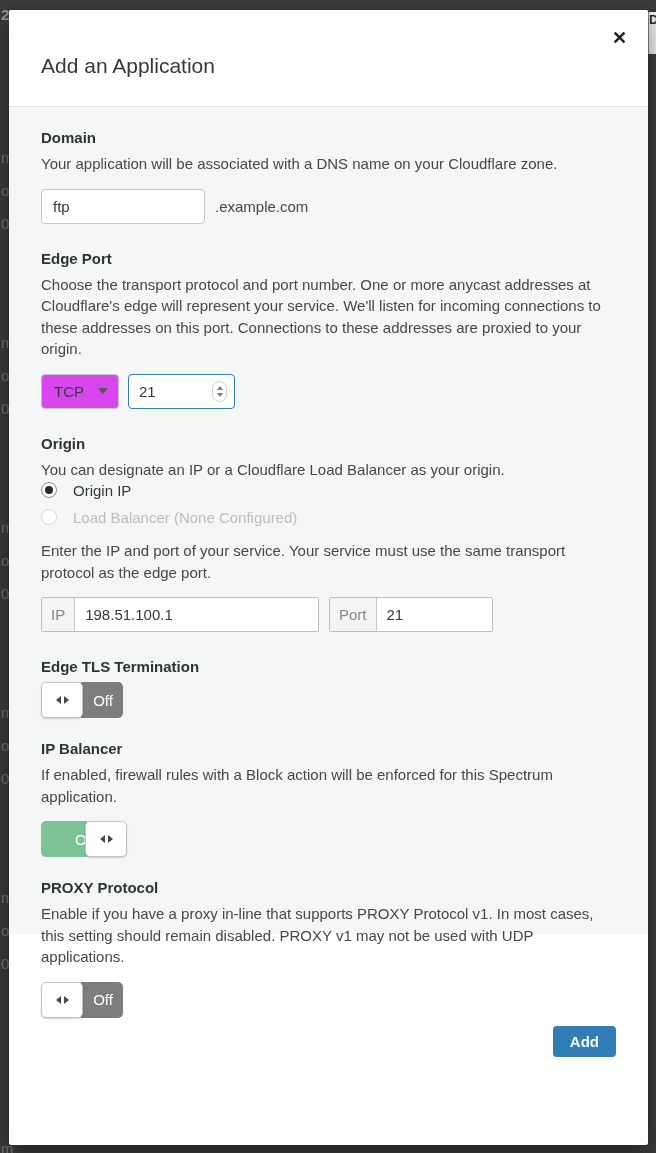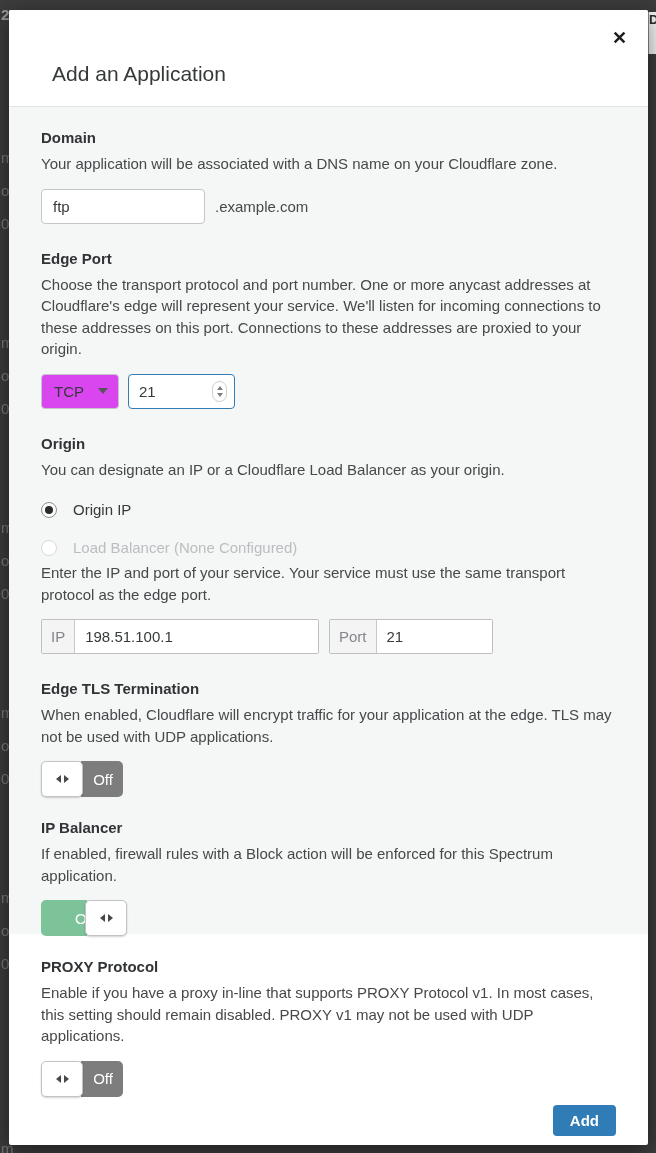--- a/index.html
+++ b/index.html
@@ -22,21 +22,21 @@
               color:#2c2c2e; font-size:13px; font-weight:700; line-height:16px; }
 
   
   .modal {
     position:absolute; left:9px; top:10px; width:639px; height:1135px;
     background:#ffffff; border-radius:2px;
     box-shadow:0 6px 24px rgba(0,0,0,.5);
     overflow:hidden;
   }
   .modal-header { position:relative; height:96px; background:#fff; }
-  .modal-title { position:absolute; left:32px; top:52px; font-size:21px; font-weight:400; color:#36393a;margin-left:11px; }
+  .modal-title { position:absolute; left:32px; top:44px; font-size:21px; font-weight:400; color:#36393a; }
   .close-btn { position:absolute; right:21px; top:19px; font-size:18px; font-weight:700;
                color:#1d1d1f; cursor:pointer; line-height:1; }
 
   .modal-body {
     height:828px; background:#f5f6f6; border-top:1px solid #e4e4e5;
     padding:22px 32px 0;
   }
 
   .section { margin-top:26px; }
   .section.tight { margin-top:22px; }
@@ -67,21 +67,21 @@
   .number-input-wrap input { border:none; width:60px; background:transparent; }
   .stepper { margin-left:auto; width:15px; height:21px; border:1px solid #cdcdd1; border-radius:8px;
              display:flex; flex-direction:column; align-items:center; justify-content:center; gap:3px;
              background:#fff; cursor:pointer; }
   .step-up   { width:0; height:0; border-left:3px solid transparent; border-right:3px solid transparent;
                border-bottom:4px solid #7c7c82; }
   .step-down { width:0; height:0; border-left:3px solid transparent; border-right:3px solid transparent;
                border-top:4px solid #7c7c82; }
 
   
-  .radio-row { display:flex; align-items:flex-end; height:25px; margin-top:13px; cursor:pointer; }
+  .radio-row { display:flex; align-items:flex-start; height:25px; margin-top:2px; cursor:pointer; }
   .radio-circle { width:16px; height:16px; border-radius:50%; border:1px solid #8e8e93;
                   position:relative; background:#fff; flex:none; }
   .radio-circle.checked::after { content:""; position:absolute; left:3px; top:3px; width:8px; height:8px;
                   border-radius:50%; background:#2b2b2d; }
   .radio-circle.disabled { border-color:#d9d9dc; }
   .radio-label { margin-left:16px; font-size:15px; color:#36393a; }
   .radio-label.disabled { color:#bdbdc1; }
   .ip-desc { margin-top:6px; margin-bottom:14px; }
 
   .input-group { display:inline-flex; height:35px; border:1px solid #bfbfc3; border-radius:2px;
@@ -201,21 +201,20 @@
         </div>
         <div class="input-group port-group">
           <span class="input-prefix">Port</span>
           <input type="text" value="21" style="">
         </div>
       </div>
     </div>
 
     <div class="section">
       <div class="sec-label">Edge TLS Termination</div>
-      <div class="sec-desc">When enabled, Cloudflare will encrypt traffic for your application at the edge. TLS may not be used with UDP applications.</div>
       <div class="toggle">
         <span class="toggle-handle">
           <span class="tri-l"></span>
             <span class="tri-r"></span>
         </span>
         <span class="toggle-seg seg-off">Off</span>
       </div>
     </div>
 
     <div class="section tight">

